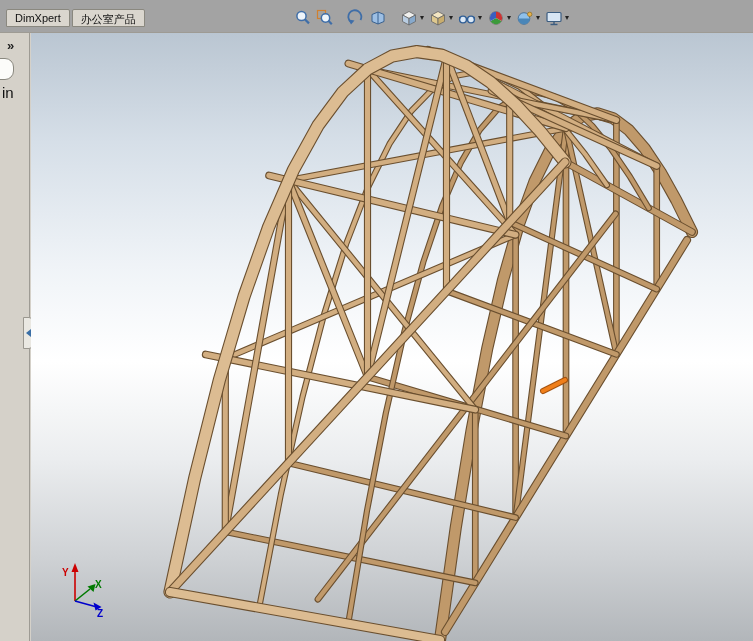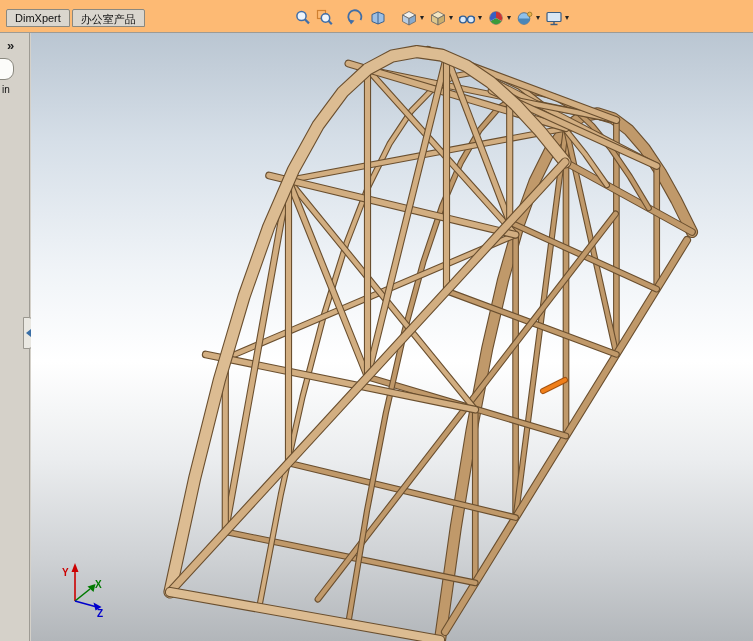--- a/index.html
+++ b/index.html
@@ -1,39 +1,39 @@
 <!DOCTYPE html>
 <html><head>
 <meta charset="utf-8">
 <style>
   * { margin:0; padding:0; box-sizing:border-box; }
   html,body { width:753px; height:641px; overflow:hidden; }
   body { position:relative; font-family:"Liberation Sans",sans-serif; background:#d5d1c9; }
 
   
   .topbar { position:absolute; left:0; top:0; width:753px; height:33px;
-            background:#fdba74; border-bottom:1px solid #9e9b94; }
+            background:#a3a3a3; border-bottom:1px solid #9e9b94; }
   .tabs { position:absolute; left:6px; top:9px; display:flex; }
   .tab { height:18px; padding:2px 8px; font-size:11px; color:#111;
          background:#dad6ce; border:1px solid #8a887f; margin-right:2px;
          border-radius:2px 2px 0 0; white-space:nowrap; cursor:default; }
   .viewtools { position:absolute; left:293px; top:8px; display:flex; align-items:center; gap:2px; }
   .vicon { width:20px; height:20px; display:flex; align-items:center; justify-content:center;
            border-radius:2px; }
   .gap { width:7px; }
   .dd { font-size:8px; color:#222; margin:0 2px 0 -1px; line-height:20px; }
 
   
   .leftcol { position:absolute; left:0; top:33px; width:30px; height:608px;
              background:#d5d1c9; border-right:1px solid #9e9b94; }
   .expand-btn { position:absolute; left:7px; top:5px; font-size:13px; font-weight:bold;
                 color:#222; cursor:default; }
   .pill { position:absolute; left:-7px; top:25px; width:21px; height:22px;
           background:#fcfcfa; border:1px solid #8a887f; border-radius:0 9px 9px 0; }
-  .unit { position:absolute; left:2px; top:51px; font-size:10px; color:#111; }
+  .unit { position:absolute; left:2px; top:51px; font-size:15px; color:#111; }
   .splitter { position:absolute; left:23px; top:284px; width:10px; height:32px;
               background:#eae8e2; border:1px solid #9a978f; border-radius:0 4px 4px 0;
               display:flex; align-items:center; justify-content:center; }
   .splitter .tri { width:0; height:0; border-top:4px solid transparent;
                    border-bottom:4px solid transparent; border-right:5px solid #3a6ea5; }
 
   
   .viewport { position:absolute; left:31px; top:33px; width:722px; height:608px;
               background:linear-gradient(180deg,
                 #bac6d2 0%, #d6dfe8 18%, #eff3f7 38%, #ffffff 54%,

